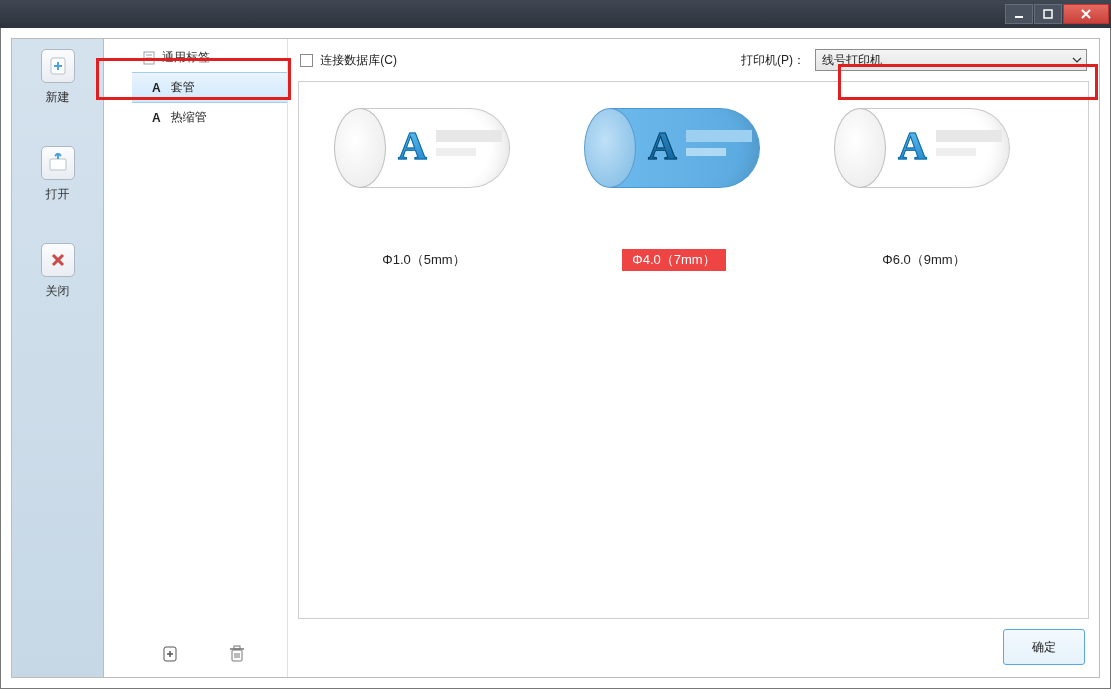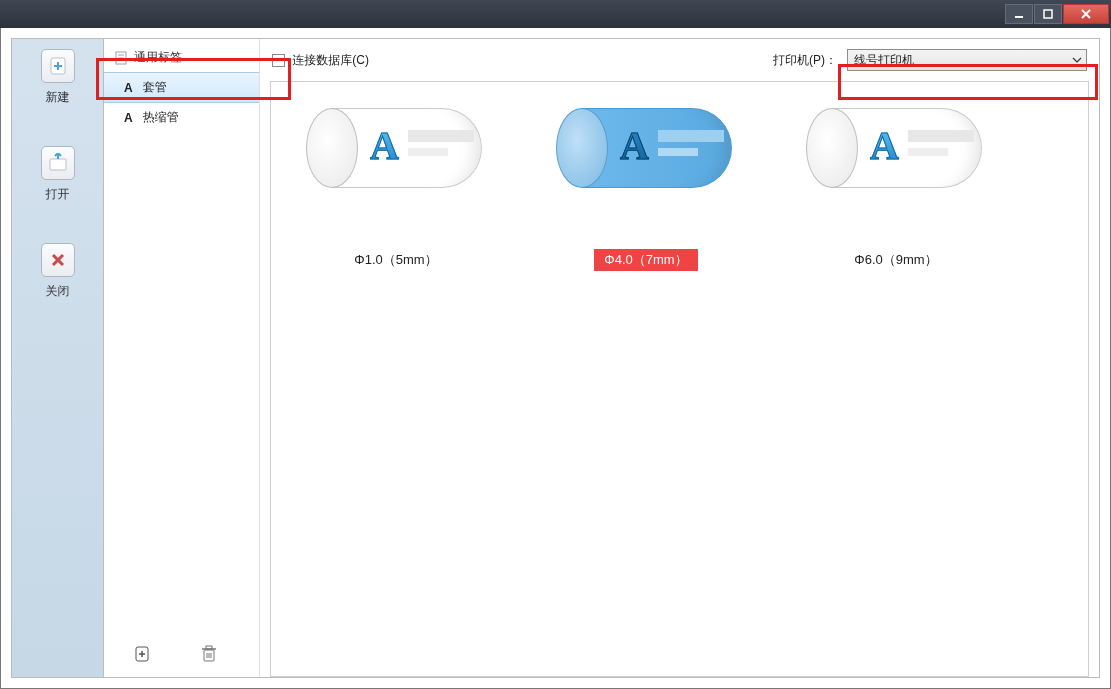--- a/index.html
+++ b/index.html
@@ -85,20 +85,21 @@
     border-radius: 5px;
     display: flex; align-items:center; justify-content:center;
   }
 
   
   .catcol {
     width: 156px;
     border-right: 1px solid #e0e0e0;
     display: flex;
     flex-direction: column;
+    margin-left: 28px;
   }
   .catcol .tree {
     flex: 1;
     padding: 8px 0 0 0;
   }
   .cat-header {
     display: flex;
     align-items: center;
     gap: 6px;
     padding: 2px 6px 6px 10px;
@@ -166,21 +167,21 @@
     display:inline-block;
     vertical-align:middle;
     margin-right: 4px;
   }
   .lbl { color:#222; }
 
   .printer-field {
     display:flex; align-items:center; gap:10px;
   }
   .combo {
-    width: 240px;
+    width: 272px;
     height: 22px;
     border: 1px solid #8d8d8d;
     background: linear-gradient(#f4f4f4,#e5e5e5);
     display:flex; align-items:center;
     padding: 0 6px;
     position: relative;
     font-size: 12px;
     color:#222;
   }
   .combo .arrow {
@@ -434,19 +435,24 @@
             <div class="cyl"></div>
               <div class="cap"></div>
             <div class="A">A</div>
               <div class="bar1"></div>
               <div class="bar2"></div>
           </div>
           <span class="caption">Φ6.0（9mm）</span>
         </div>
       </div>
 
+      <div class="footer">
+        <div class="ok">
+          <span>确定</span>
+        </div>
+      </div>
     </div>
 
   </div>
 
   <div class="red-box-cat"></div>
   <div class="red-box-printer"></div>
 </div>
 
 </body></html>

